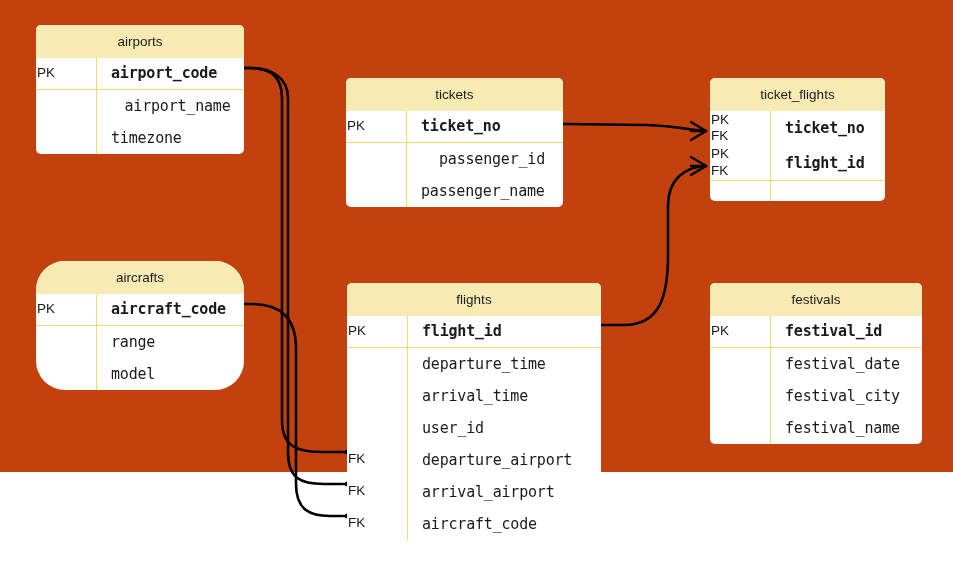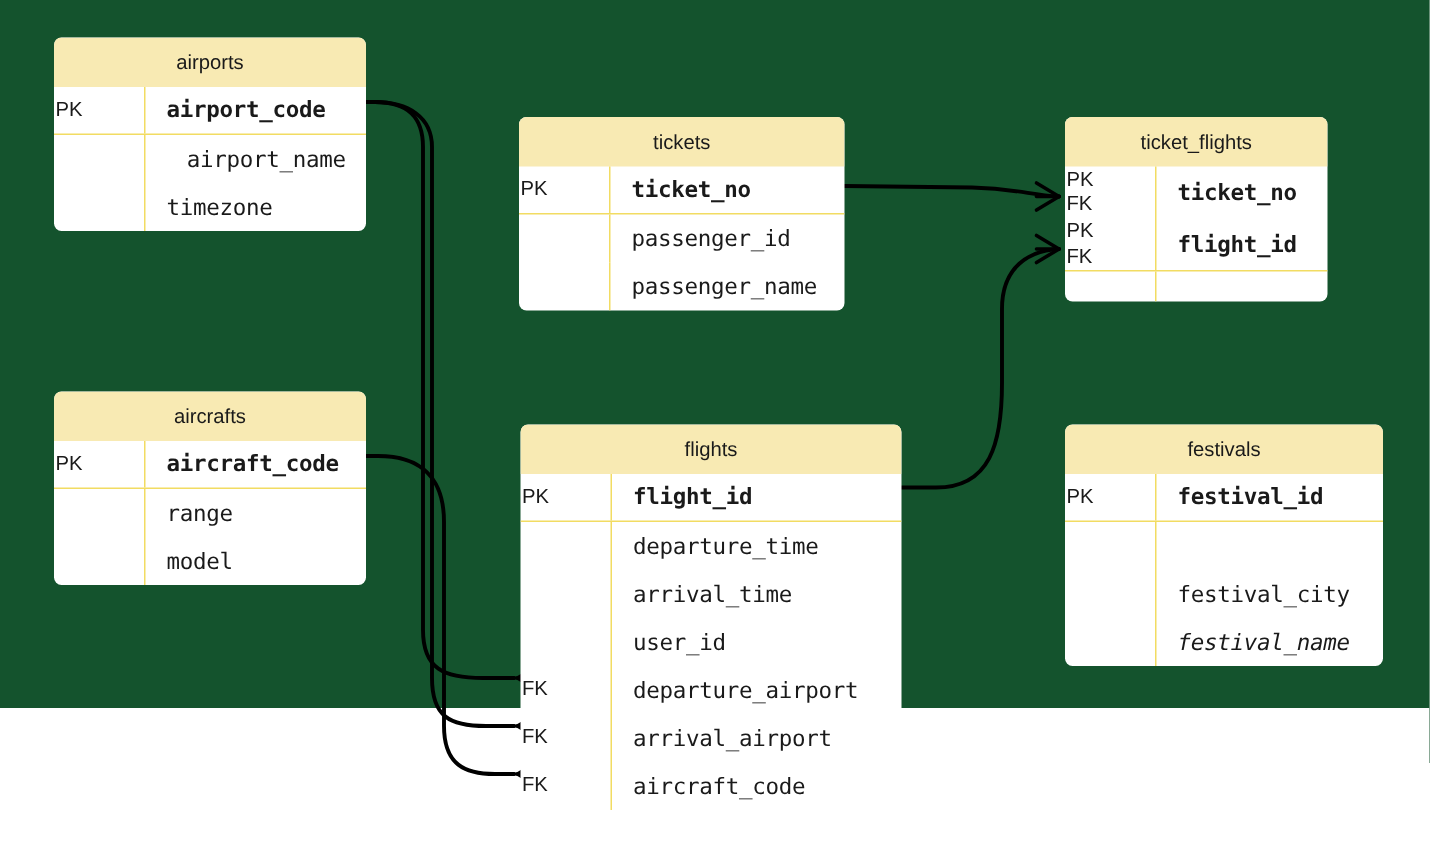--- a/index.html
+++ b/index.html
@@ -9,21 +9,21 @@
   body {
     width: 953px;
     height: 572px;
     overflow: hidden;
     font-family: "Liberation Sans", sans-serif;
   }
   #canvas {
     position: relative;
     width: 953px;
     height: 472px;
-    background: #14532d;
+    background: #c2410c;
   }
   #edges {
     position: absolute;
     left: 0;
     top: 0;
     width: 953px;
     height: 572px;
     pointer-events: none;
     z-index: 5;
   }
@@ -150,21 +150,21 @@
       </div>
       <div class="entity" style="left: 346px; top: 78px; width: 217px;">
         <div class="entity-title">tickets</div>
         <div class="rows">
           <div class="row sep" style="height: 32px;">
             <div class="key-cell">
               <span>PK</span>
             </div>
             <div class="name-cell pk">ticket_no</div>
           </div>
-          <div class="row" style="height: 32px;">
+          <div class="row" style="height: 32px; gap: 18px;">
             <div class="key-cell">
               <span></span>
             </div>
             <div class="name-cell">passenger_id</div>
           </div>
           <div class="row" style="height: 32px;">
             <div class="key-cell">
               <span></span>
             </div>
             <div class="name-cell">passenger_name</div>
@@ -189,21 +189,21 @@
             <div class="name-cell pk">flight_id</div>
           </div>
           <div class="row" style="height: 20px;">
             <div class="key-cell">
               <span></span>
             </div>
             <div class="name-cell"></div>
           </div>
         </div>
       </div>
-      <div class="entity" style="left: 36px; top: 261px; width: 208px;">
+      <div class="entity" style="left: 36px; top: 261px; width: 208px; border-radius: 29px;">
         <div class="entity-title">aircrafts</div>
         <div class="rows">
           <div class="row sep" style="height: 32px;">
             <div class="key-cell">
               <span>PK</span>
             </div>
             <div class="name-cell pk">aircraft_code</div>
           </div>
           <div class="row" style="height: 32px;">
             <div class="key-cell">
@@ -272,28 +272,29 @@
           <div class="row sep" style="height: 32px;">
             <div class="key-cell">
               <span>PK</span>
             </div>
             <div class="name-cell pk">festival_id</div>
           </div>
           <div class="row" style="height: 32px;">
             <div class="key-cell">
               <span></span>
             </div>
+            <div class="name-cell">festival_date</div>
           </div>
           <div class="row" style="height: 32px;">
             <div class="key-cell">
               <span></span>
             </div>
             <div class="name-cell">festival_city</div>
           </div>
-          <div class="row" style="height: 32px; font-style: italic;">
+          <div class="row" style="height: 32px;">
             <div class="key-cell">
               <span></span>
             </div>
             <div class="name-cell">festival_name</div>
           </div>
         </div>
       </div>
     </div>
 
 </div>

